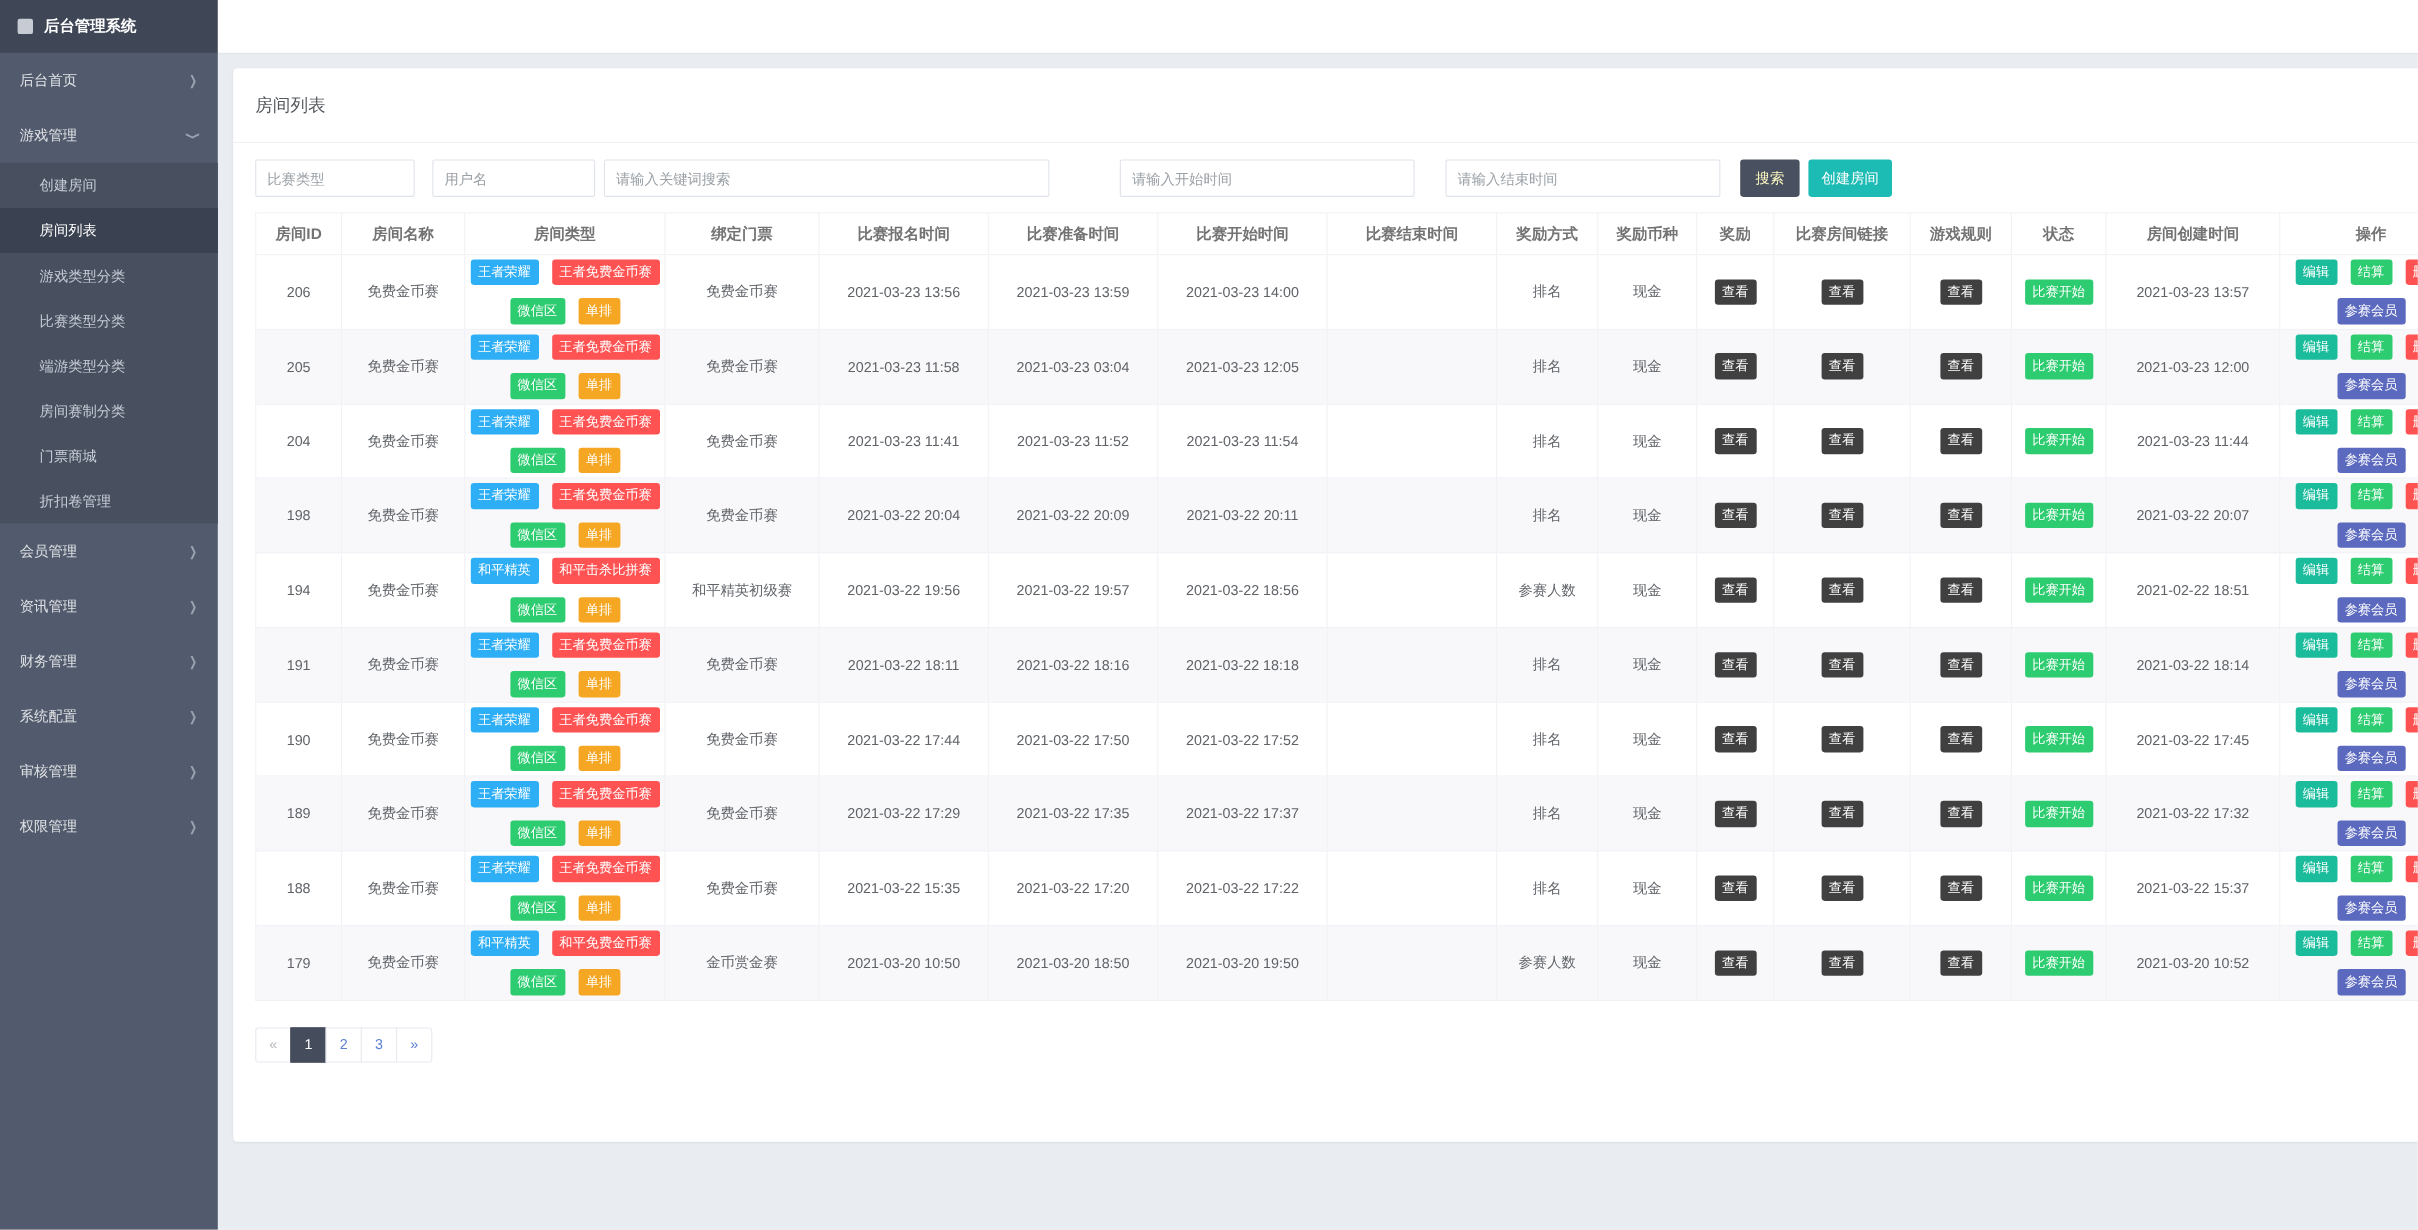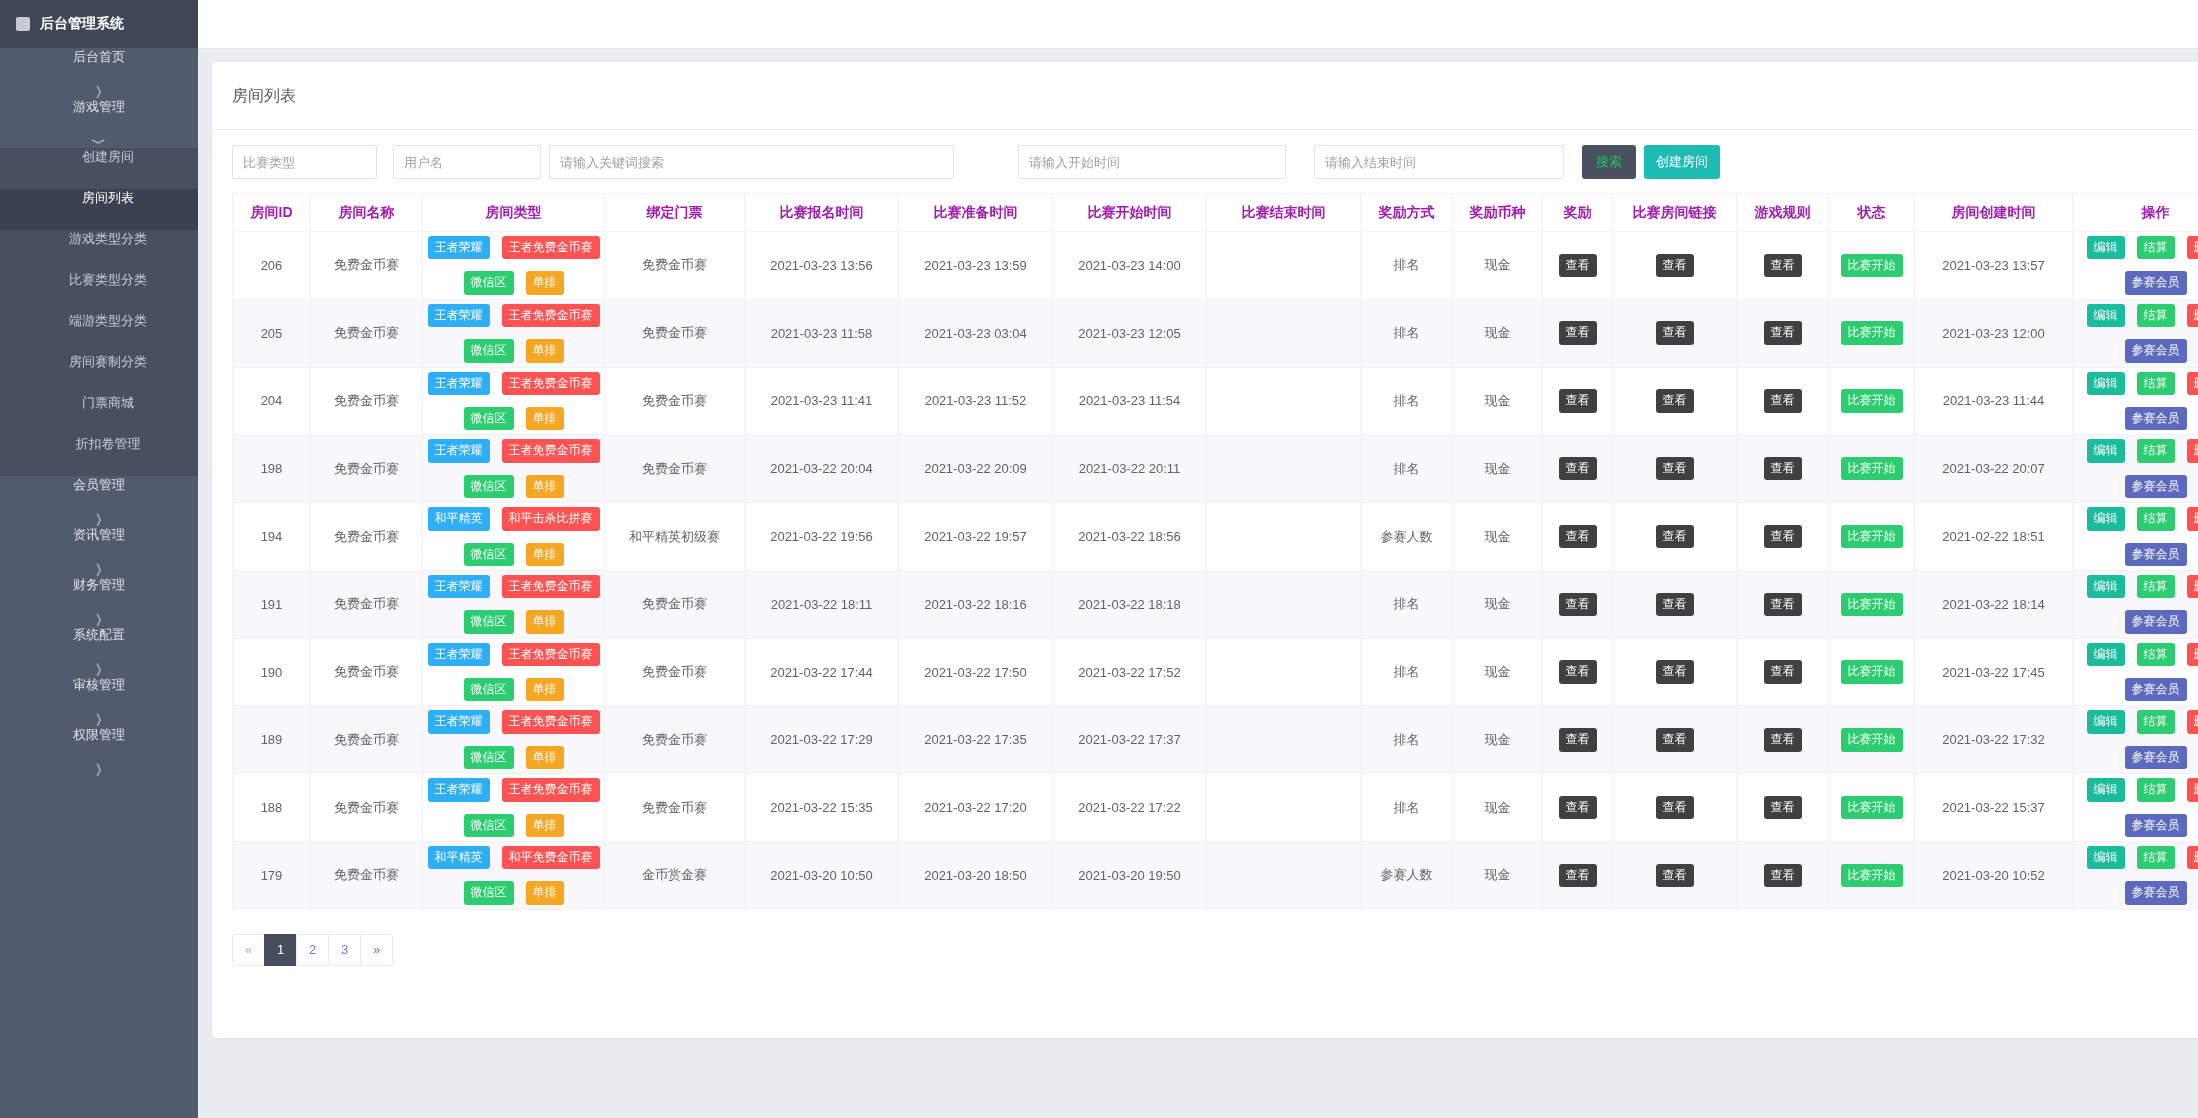--- a/index.html
+++ b/index.html
@@ -7,21 +7,21 @@
   body {
     font-family:"Liberation Sans","DejaVu Sans",sans-serif;
     display:flex; background:#e9ecf1; color:#5f6368;
   }
   
   .sidebar { width:198px; flex-shrink:0; background:#525b6d; height:1118px; font-size:13px; }
   .logo { height:48px; background:#3f4655; display:flex; align-items:center; gap:10px;
           padding:0 16px; color:#fff; font-size:14px; font-weight:bold; }
   .logo-square { width:14px; height:14px; background:#c6cbd4; border-radius:2px; flex-shrink:0; }
   .menu-item { height:50px; display:flex; align-items:center; justify-content:space-between;
-               padding:0 18px; color:rgba(255,255,255,.82); cursor:pointer;flex-direction:column; }
+               padding:0 18px; color:rgba(255,255,255,.82); cursor:pointer; }
   .chevron { font-size:11px; color:#9ba2b0; transform:scale(.8,1.1); }
   .chevron.down { transform:rotate(90deg) scale(.8,1.1); }
   .submenu { background:#48505f; }
   .submenu .menu-item { height:41px; padding-left:36px; color:#c7ccd7; }
   .submenu .menu-item.active { background:#3a4150; color:#fff; }
   
   .main { flex:1; display:flex; flex-direction:column; }
   .topbar { height:48px; background:#fff; display:flex; align-items:center;
             justify-content:flex-end; padding-right:38px; box-shadow:0 1px 2px rgba(0,0,0,.04); }
   .card { background:#fff; margin:14px 30px 0 14px; border-radius:4px;
@@ -32,31 +32,31 @@
   .filters { display:flex; align-items:center; padding:15px 20px 12px; }
   .f-ctl { height:34px; border:1px solid #dfe3ea; border-radius:2px; padding:0 10px;
            font-size:13px; color:#606266; background:#fff; outline:none;
            font-family:"Liberation Sans","DejaVu Sans",sans-serif; }
   .f-ctl::placeholder { color:#9aa0a6; }
   .f-match { width:145px; }
   .f-user  { width:148px; margin-left:16px; }
   .f-kw    { width:405px; margin-left:8px; }
   .f-start { width:268px; margin-left:64px; }
   .f-end   { width:250px; margin-left:28px; }
-  .btn-search { margin-left:18px; height:34px; padding:0 14px; background:#49505f; color:#22c55e;
+  .btn-search { margin-left:18px; height:34px; padding:0 14px; background:#49505f; color:#fef9c3;
                 border:none; border-radius:3px; font-size:13px; cursor:pointer;
                 font-family:inherit; }
   .btn-create { margin-left:8px; height:34px; padding:0 12px; background:#1cbbb4; color:#fff;
                 border:none; border-radius:3px; font-size:13px; cursor:pointer;
                 font-family:inherit; }
   
   .tbl-wrap { padding:2px 20px 0; }
   table { border-collapse:collapse; table-layout:fixed; width:100%; }
   th, td { border:1px solid #f0f2f5; text-align:center; vertical-align:middle; }
-  th { height:38px; font-size:14px; color:#a21caf; font-weight:bold; padding:2px; }
+  th { height:38px; font-size:14px; color:#737373; font-weight:bold; padding:2px; }
   td { height:67px; font-size:13px; color:#5f6368; padding:4px 3px; }
   tbody tr:nth-child(even) { background:#f8f8fa; }
   .c-id{width:78px}.c-name{width:112px}.c-type{width:182px}.c-ticket{width:140px}
   .c-time{width:154px}.c-method{width:92px}.c-cur{width:90px}.c-reward{width:70px}
   .c-link{width:124px}.c-rules{width:92px}.c-status{width:86px}.c-created{width:158px}
   .c-ops{width:166px}
   .btn { display:inline-block; color:#fff; font-size:12px; padding:3px 7px; border-radius:3px;
          line-height:1.45; cursor:pointer; white-space:nowrap; }
   .bg-blue   { background:#2eaef5; }
   .bg-red    { background:#ff5252; }

